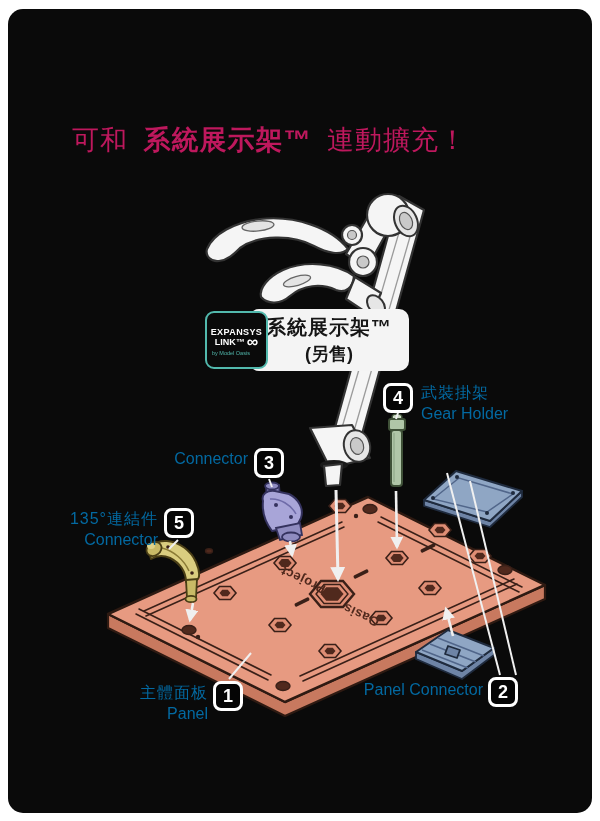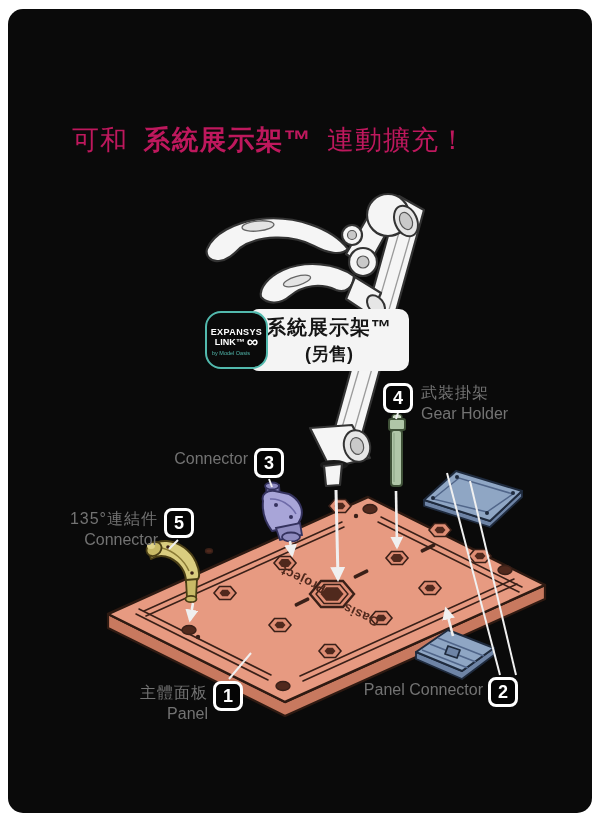--- a/index.html
+++ b/index.html
@@ -16,40 +16,40 @@
     font-size:27px;font-weight:500;letter-spacing:1px;margin:12px;white-space:nowrap;}
   .title .strong{font-weight:800;margin:0 7px;}
 
   
   .product-box{position:absolute;left:249px;top:309px;width:160px;height:62px;
     background:#f4f4f4;border-radius:10px;z-index:3;display:flex;flex-direction:column;
     align-items:center;justify-content:center;color:#161616;}
   .pb-line1{font-size:20px;font-weight:700;letter-spacing:1px;}
   .pb-line2{font-size:18px;font-weight:600;margin-top:1px;}
   .brand-box{position:absolute;left:205px;top:311px;width:59px;height:52px;
-    background:#0a0a0a;border:2px solid #52b9ad;border-radius:16px;z-index:4;
+    background:#0a0a0a;border:2px solid #52b9ad;border-radius:9px;z-index:4;
     display:flex;flex-direction:column;align-items:center;justify-content:center;
     color:#fff;text-align:center;padding-top:2px;}
   .bb-l1{font-size:9px;font-weight:700;letter-spacing:.4px;}
   .bb-l2{font-size:9px;font-weight:700;display:flex;align-items:center;gap:2px;line-height:10px;}
   .inf{font-size:16px;font-weight:700;line-height:9px;}
   .bb-by{font-size:5.5px;color:#52b9ad;margin-top:3px;align-self:flex-start;padding-left:5px;}
 
   
   .nbadge{position:absolute;width:24px;height:24px;border:3px solid #fff;border-radius:8px;
     background:#050505;color:#fff;font-size:18px;font-weight:700;display:flex;
     align-items:center;justify-content:center;z-index:3;}
   #b4{left:383px;top:383px;}
   #b3{left:254px;top:448px;}
   #b5{left:164px;top:508px;}
   #b1{left:213px;top:681px;}
   #b2{left:488px;top:677px;}
 
   
-  .plabel{position:absolute;z-index:3;color:#737373;font-size:16px;line-height:21px;}
+  .plabel{position:absolute;z-index:3;color:#0369a1;font-size:16px;line-height:21px;}
   .plabel .zh{letter-spacing:1px;}
   .r{text-align:right;}
   #l4{left:421px;top:382px;}
   #l3{left:146px;top:448px;width:102px;}
   #l5{left:54px;top:508px;width:104px;}
   #l1{left:126px;top:682px;width:82px;}
   #l2{left:352px;top:679px;width:131px;}
 
   
   .pfill{fill:#E79A81;stroke:#2E1A12;stroke-width:2.5;stroke-linejoin:round;}

